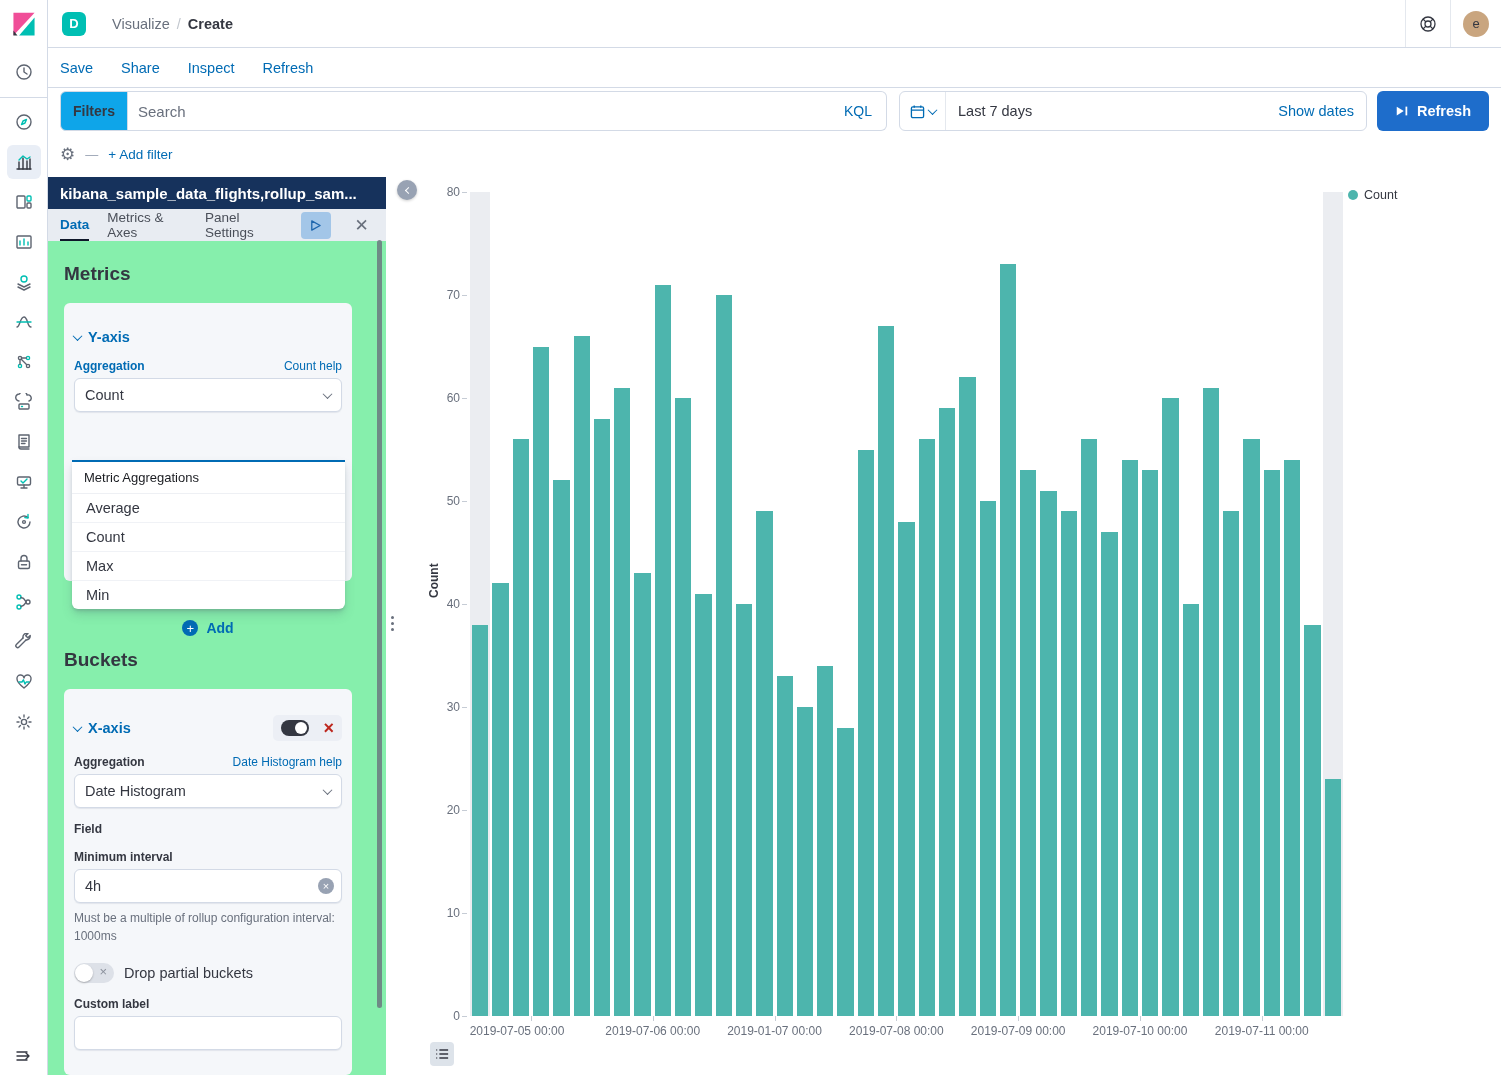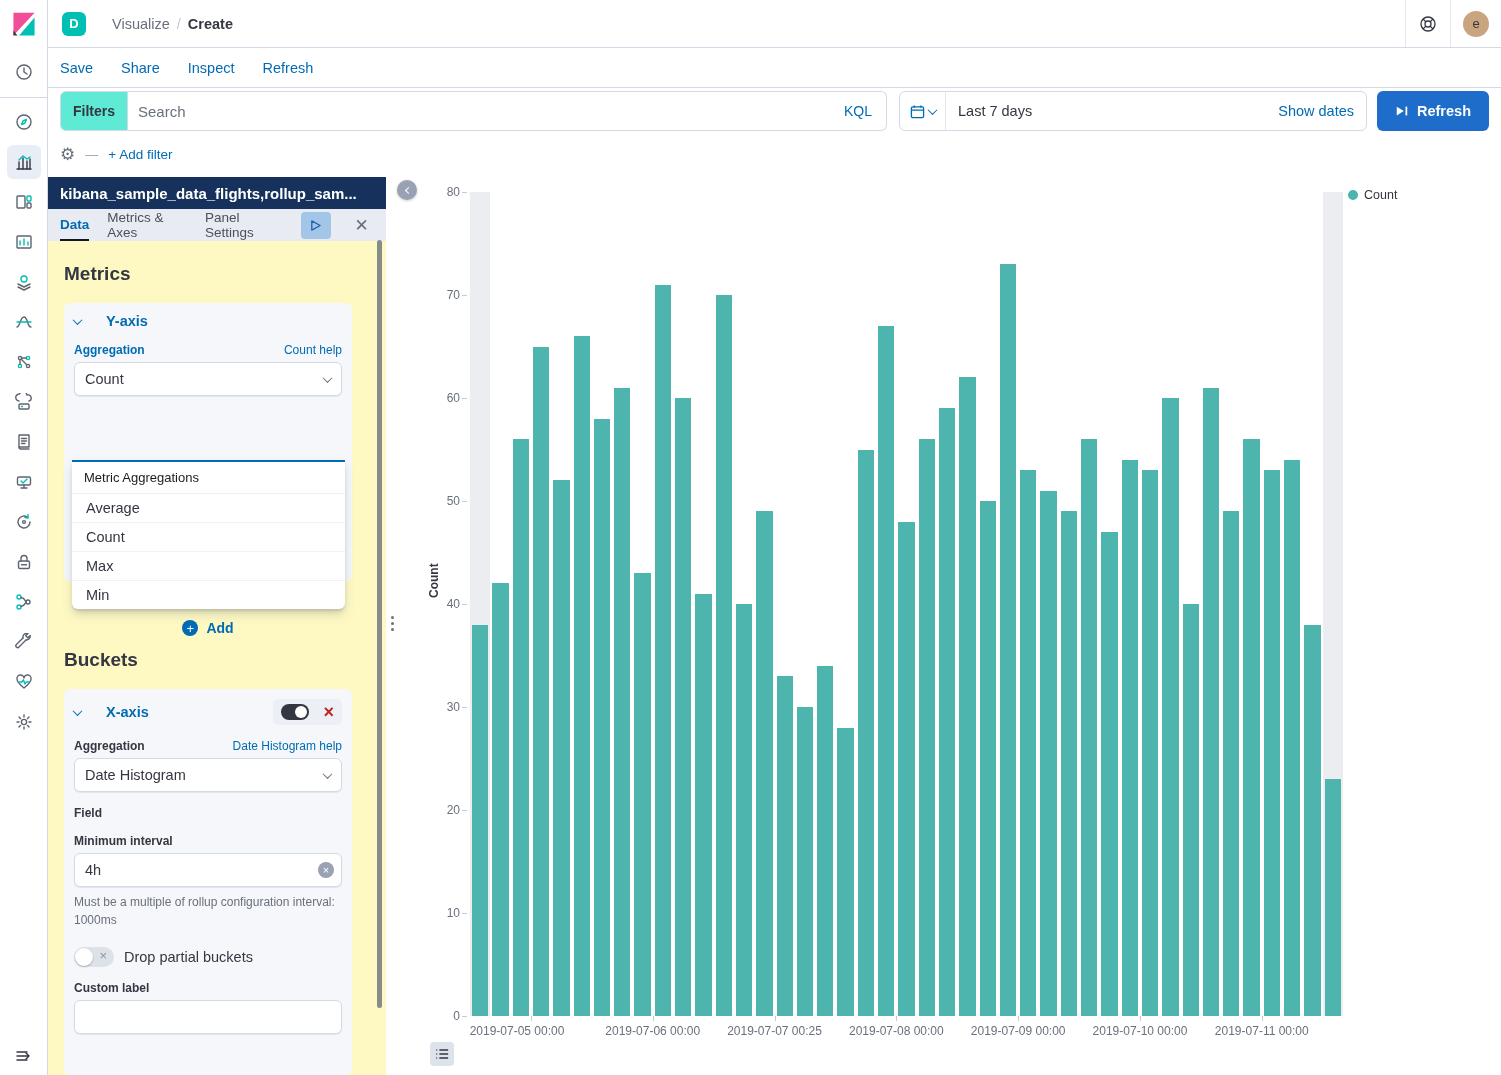--- a/index.html
+++ b/index.html
@@ -25,21 +25,21 @@
   #header-right{margin-left:auto;display:flex;align-items:center;height:100%;}
   .hdr-sep{width:1px;height:100%;background:#e4e8ee;}
   #help-btn{width:44px;height:100%;display:flex;align-items:center;justify-content:center;cursor:pointer;}
   #avatar{width:26px;height:26px;border-radius:50%;background:#c9a57f;color:#343741;font-size:13px;display:flex;align-items:center;justify-content:center;margin:0 12px;cursor:pointer;}
 
   #menubar{left:48px;top:48px;width:1453px;height:40px;border-bottom:1px solid #d3dae6;background:#fff;display:flex;align-items:center;padding-left:12px;gap:28px;}
   .menu-link{color:#006bb4;font-size:14.5px;font-weight:500;cursor:pointer;}
 
   
   #search-row{left:48px;top:88px;width:1453px;height:46px;display:flex;align-items:center;padding:0 12px;gap:0;}
-  #filters-btn{height:40px;padding:0 12px;border:1px solid #d3dae6;border-radius:6px 0 0 6px;background:#5eead4;font-weight:bold;font-size:14px;display:flex;align-items:center;cursor:pointer;}
+  #filters-btn{height:40px;padding:0 12px;border:1px solid #d3dae6;border-radius:6px 0 0 6px;background:#0ea5e9;font-weight:bold;font-size:14px;display:flex;align-items:center;cursor:pointer;}
   #search-box{height:40px;flex:1;border:1px solid #d3dae6;border-left:none;border-radius:0 6px 6px 0;background:#fff;display:flex;align-items:center;padding:0 10px;}
   #search-input{flex:1;border:none;outline:none;font-size:15px;font-family:"Liberation Sans",sans-serif;color:#1d4ed8;background:transparent;}
   #search-input::placeholder{color:#69707d;}
   #kql-btn{color:#006bb4;font-size:14px;cursor:pointer;padding:0 4px;}
   #date-group{height:40px;width:468px;margin-left:12px;border:1px solid #d3dae6;border-radius:6px;background:#fff;display:flex;align-items:center;}
   #date-icon-btn{width:46px;height:100%;display:flex;align-items:center;justify-content:center;gap:4px;cursor:pointer;border-right:1px solid #e4e8ee;}
   #time-range{font-size:14.5px;color:#343741;padding-left:12px;flex:1;cursor:pointer;}
   #show-dates{color:#006bb4;font-size:14.5px;padding-right:12px;cursor:pointer;}
   #refresh-btn{height:40px;width:112px;margin-left:10px;border:none;border-radius:6px;background:#1e6dcb;color:#fff;font-size:14.5px;font-weight:600;font-family:"Liberation Sans",sans-serif;display:flex;align-items:center;justify-content:center;gap:8px;cursor:pointer;}
 
@@ -49,24 +49,24 @@
   #add-filter{color:#006bb4;font-size:13.5px;cursor:pointer;}
 
   
   #panel{left:48px;top:177px;width:338px;height:898px;background:#fff;z-index:10;}
   #panel-header{height:32px;background:#16325c;color:#fff;font-weight:600;font-size:15px;display:flex;align-items:center;padding:0 12px;white-space:nowrap;overflow:hidden;}
   #panel-tabs{height:32px;background:#e8ecf2;display:flex;align-items:center;padding:0 12px;gap:18px;}
   .ptab{font-size:13.5px;color:#4a4f59;height:100%;display:flex;align-items:center;cursor:pointer;}
   .ptab.active{color:#006bb4;font-weight:600;border-bottom:2px solid #0f172a;}
   #play-btn{margin-left:auto;width:34px;height:27px;background:#a3c6e8;border-radius:4px;display:flex;align-items:center;justify-content:center;cursor:pointer;}
   #panel-close{width:28px;height:27px;display:flex;align-items:center;justify-content:center;color:#69707d;font-size:17px;cursor:pointer;}
-  #panel-body{position:relative;height:834px;background:#fef9c3;padding:16px;}
+  #panel-body{position:relative;height:834px;background:#86efac;padding:16px;}
   .section-h{font-size:19px;font-weight:600;color:#343741;}
   .acc-panel{position:absolute;left:16px;width:288px;background:#f5f7fa;border-radius:6px;padding:10px 10px;}
-  .acc-head{display:flex;align-items:center;gap:25px;color:#006bb4;font-weight:600;font-size:14.5px;cursor:pointer;}
+  .acc-head{display:flex;align-items:center;gap:7px;color:#006bb4;font-weight:600;font-size:14.5px;cursor:pointer;margin-top:16px;}
   .chev{display:inline-block;width:7px;height:7px;border-right:1.6px solid currentColor;border-bottom:1.6px solid currentColor;}
   .chev.down{transform:rotate(45deg) translate(-1px,-1px);}
   .lbl-row{display:flex;align-items:baseline;justify-content:space-between;margin-top:14px;}
   .fld-label{font-size:12px;font-weight:bold;color:#343741;}
   .fld-label.blue{color:#006bb4;}
   .help-link{font-size:12px;color:#006bb4;cursor:pointer;}
   .select{height:34px;margin-top:5px;background:#fff;border:1px solid #d3dae6;border-radius:6px;box-shadow:0 1px 1px rgba(152,162,179,.2);display:flex;align-items:center;padding:0 10px;font-size:14.5px;color:#343741;cursor:pointer;}
   .select .chev{margin-left:auto;color:#69707d;}
   .text-input{width:100%;height:34px;margin-top:5px;background:#fff;border:1px solid #d3dae6;border-radius:6px;box-shadow:0 1px 1px rgba(152,162,179,.2);padding:0 10px;font-size:14.5px;font-family:"Liberation Sans",sans-serif;color:#343741;outline:none;}
   #interval-wrap{position:relative;}
@@ -482,21 +482,21 @@
         <div class="bar" style="left: 793.791px; width: 16.3023px; height: 545.9px; background: rgb(77, 181, 173);"></div>
         <div class="bar" style="left: 814.093px; width: 16.3023px; height: 556.2px; background: rgb(77, 181, 173);"></div>
         <div class="bar" style="left: 834.395px; width: 16.3023px; height: 391.4px; background: rgb(77, 181, 173);"></div>
         <div class="bar" style="left: 854.698px; width: 16.3023px; height: 236.9px; background: rgb(77, 181, 173);"></div>
       </div>
     <div id="xaxis">
         <div class="xtick-label" style="left: 47px;">2019-07-05 00:00</div>
         <div class="xtick-mark" style="left: 60.907px;"></div>
         <div class="xtick-label" style="left: 182.721px;">2019-07-06 00:00</div>
         <div class="xtick-mark" style="left: 182.721px;"></div>
-        <div class="xtick-label" style="left: 304.535px;">2019-07-07 00:25</div>
+        <div class="xtick-label" style="left: 304.535px;">2019-01-07 00:00</div>
         <div class="xtick-mark" style="left: 304.535px;"></div>
         <div class="xtick-label" style="left: 426.349px;">2019-07-08 00:00</div>
         <div class="xtick-mark" style="left: 426.349px;"></div>
         <div class="xtick-label" style="left: 548.163px;">2019-07-09 00:00</div>
         <div class="xtick-mark" style="left: 548.163px;"></div>
         <div class="xtick-label" style="left: 669.977px;">2019-07-10 00:00</div>
         <div class="xtick-mark" style="left: 669.977px;"></div>
         <div class="xtick-label" style="left: 791.791px;">2019-07-11 00:00</div>
         <div class="xtick-mark" style="left: 791.791px;"></div>
       </div>

